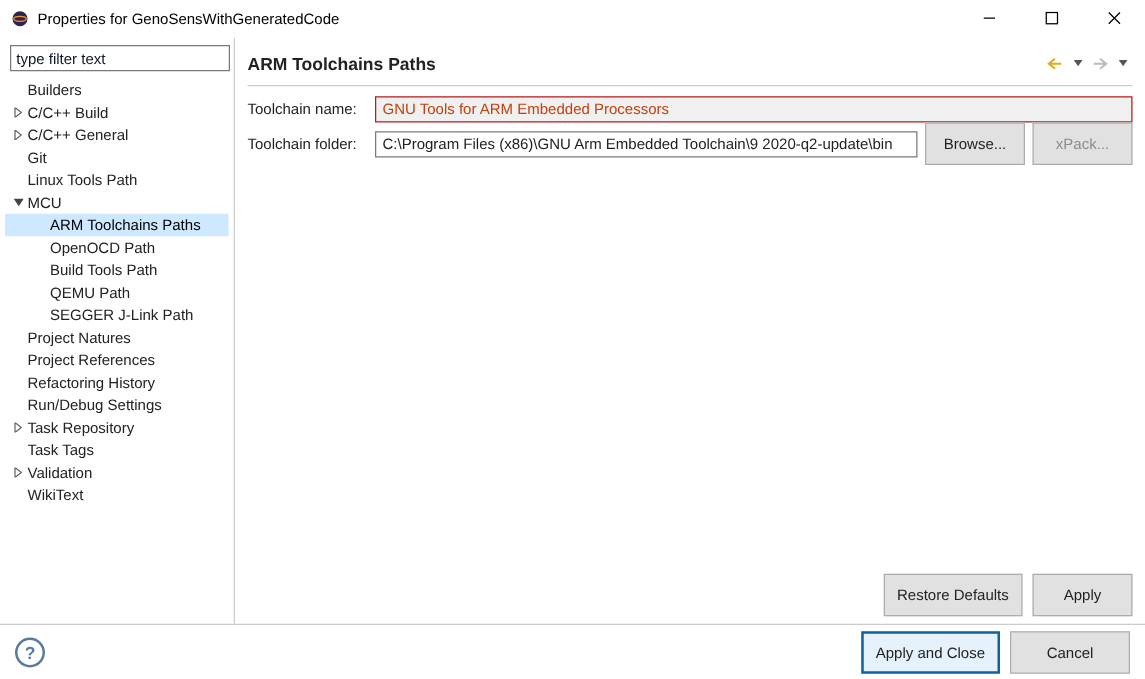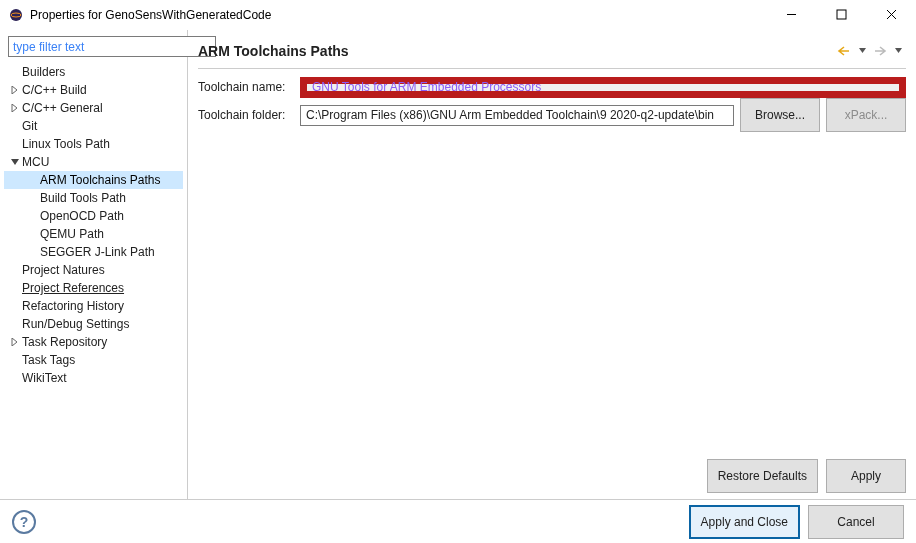--- a/index.html
+++ b/index.html
@@ -9,38 +9,38 @@
   .titlebar { height: 30px; display: flex; align-items: center; padding: 0 6px 0 8px; border-bottom: 1px solid #fff; }
   .titlebar .icon-slot { width: 16px; height: 16px; margin-right: 6px; display:flex; align-items:center; justify-content:center;}
   .titlebar .title-text { flex: 1; font-size: 12px; color:#000;}
   .win-btns { display: flex; gap: 12px; align-items: center; }
   .win-btn { width: 38px; height: 28px; display:flex;align-items:center;justify-content:center; }
   .win-btn svg { stroke:#000; }
 
   
   .body-area { display:flex; height: calc(100% - 30px - 44px); }
   .left-panel { width: 188px; padding: 6px 4px 4px 4px; display:flex; flex-direction:column; border-right:1px solid #ccc;}
-  .filter-input { width: 208px; height: 21px; border:1px solid #7a7a7a; padding: 2px 4px; color:#3b82f6; font-style: normal; margin: 0 0 4px 4px;}
+  .filter-input { width: 176px; height: 21px; border:1px solid #7a7a7a; padding: 2px 4px; color:#0f172a; font-style: normal; margin: 0 0 4px 4px;}
   .tree { flex:1; overflow:auto; padding-top:2px;}
   .tree-row { display:flex; align-items:center; height:18px; padding-left:4px; cursor:default; white-space:nowrap;}
   .tree-row.sel { background:#cde8ff; }
   .tree-row.sel span { color:#000; }
   .twisty { width:14px; display:flex; align-items:center; justify-content:center; color:#5b5b5b; font-size:10px;}
   .tree-label { padding-left: 0px; }
 
   .right-panel { flex:1; display:flex; flex-direction:column; padding: 6px 10px 6px 10px; }
   .heading-row { display:flex; align-items:center; height:30px; }
   .heading-row h1 { font-size:14px; font-weight:bold; flex:1; }
   .nav-arrows { display:flex; align-items:center; gap:2px;}
   .nav-arrows .arrow { width:16px; height:16px; display:flex;align-items:center;justify-content:center;}
   .sep { height:1px; background:#ccc; margin: 2px 0 6px 0;}
   .desc { font-size:12px; line-height:16px; margin-bottom:8px; }
   .form-row { display:flex; align-items:center; height:24px; margin-bottom:4px; gap:6px;}
   .form-label { width:96px; }
-  .ro-field { flex:1; height:21px; border:7px solid #b91c1c; background:#f0f0f0; padding:2px 5px; color:#8b5cf6; display:flex; align-items:center;}
+  .ro-field { flex:1; height:21px; border:1px solid #b91c1c; background:#f0f0f0; padding:2px 5px; color:#c2410c; display:flex; align-items:center;}
   .rw-field { flex:1; height:21px; border:1px solid #7a7a7a; background:#fff; padding:2px 5px; display:flex; align-items:center;}
   .btn { height:34px; min-width:80px; border:1px solid #adadad; background:#e1e1e1; padding:0 10px; cursor:default; display:flex;align-items:center;justify-content:center;}
   .btn.disabled { color:#8c8c8c; }
   .btn.primary { border:2px solid #0a64a4; background:#e5f1fb; }
   .spacer { flex:1; }
   .right-bottom { display:flex; gap:8px; justify-content:flex-end; padding-top:6px;}
 
   
   .footer-sep { height:1px; background:#ccc; }
   .footer { height:44px; display:flex; align-items:center; padding:0 12px; }
@@ -121,39 +121,39 @@
             </svg>
           </span>
           <span class="tree-label">MCU</span>
         </div>
         <div class="tree-row sel" style="padding-left: 22px;">
           <span class="twisty"></span>
           <span class="tree-label">ARM Toolchains Paths</span>
         </div>
         <div class="tree-row" style="padding-left: 22px;">
           <span class="twisty"></span>
+          <span class="tree-label">OpenOCD Path</span>
+        </div>
+        <div class="tree-row" style="padding-left: 22px;">
+          <span class="twisty"></span>
           <span class="tree-label">Build Tools Path</span>
         </div>
         <div class="tree-row" style="padding-left: 22px;">
           <span class="twisty"></span>
-          <span class="tree-label">OpenOCD Path</span>
-        </div>
-        <div class="tree-row" style="padding-left: 22px;">
-          <span class="twisty"></span>
           <span class="tree-label">QEMU Path</span>
         </div>
         <div class="tree-row" style="padding-left: 22px;">
           <span class="twisty"></span>
           <span class="tree-label">SEGGER J-Link Path</span>
         </div>
         <div class="tree-row" style="padding-left: 4px;">
           <span class="twisty"></span>
           <span class="tree-label">Project Natures</span>
         </div>
-        <div class="tree-row" style="padding-left: 4px; text-decoration: underline;">
+        <div class="tree-row" style="padding-left: 4px;">
           <span class="twisty"></span>
           <span class="tree-label">Project References</span>
         </div>
         <div class="tree-row" style="padding-left: 4px;">
           <span class="twisty"></span>
           <span class="tree-label">Refactoring History</span>
         </div>
         <div class="tree-row" style="padding-left: 4px;">
           <span class="twisty"></span>
           <span class="tree-label">Run/Debug Settings</span>
@@ -162,20 +162,28 @@
           <span class="twisty">
             <svg width="8" height="8">
               <path d="M1 0 L6 4 L1 8 Z" fill="none" stroke="#666" stroke-width="1"></path>
             </svg>
           </span>
           <span class="tree-label">Task Repository</span>
         </div>
         <div class="tree-row" style="padding-left: 4px;">
           <span class="twisty"></span>
           <span class="tree-label">Task Tags</span>
+        </div>
+        <div class="tree-row" style="padding-left: 4px;">
+          <span class="twisty">
+            <svg width="8" height="8">
+              <path d="M1 0 L6 4 L1 8 Z" fill="none" stroke="#666" stroke-width="1"></path>
+            </svg>
+          </span>
+          <span class="tree-label">Validation</span>
         </div>
         <div class="tree-row" style="padding-left: 4px;">
           <span class="twisty"></span>
           <span class="tree-label">WikiText</span>
         </div>
       </div>
   </div>
 
   <div class="right-panel">
     <div class="heading-row">

